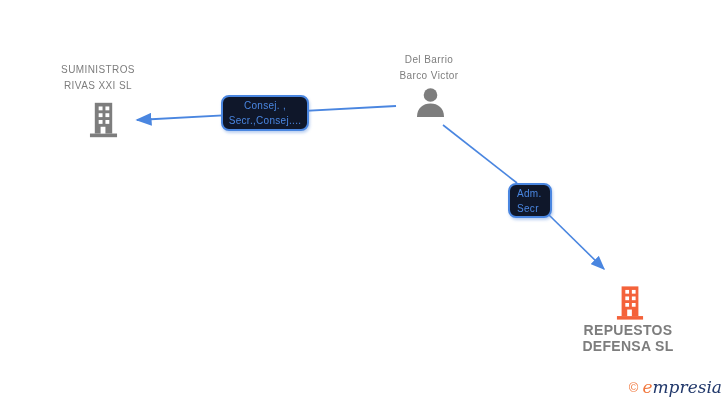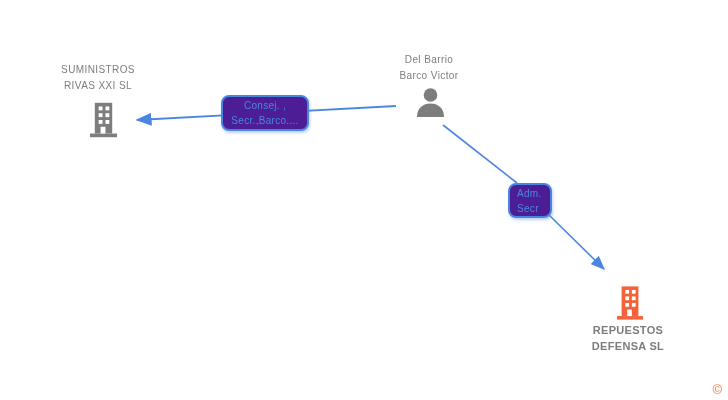--- a/index.html
+++ b/index.html
@@ -6,23 +6,23 @@
   .canvas{
     position:relative;width:728px;height:400px;background:#ffffff;
     font-family:"Liberation Sans", sans-serif;overflow:hidden;
   }
   svg.arrows{position:absolute;left:0;top:0;z-index:1;}
   .node-icon{position:absolute;z-index:2;}
   .node-label{
     position:absolute;z-index:2;color:#7d7d7d;font-size:10px;line-height:16px;
     text-align:center;letter-spacing:.4px;
   }
-  .node-label.bold{font-weight:bold;font-size:11px;letter-spacing:.3px;}
+  .node-label.bold{font-weight:bold;font-size:14px;letter-spacing:.3px;}
   .edge-box{
-    position:absolute;z-index:3;box-sizing:border-box;background:#4c1d95;
+    position:absolute;z-index:3;box-sizing:border-box;background:#0f172a;
     border:2px solid #4a86e0;border-radius:8px;color:#4a86e0;
     font-size:10px;line-height:15px;letter-spacing:.3px;
     box-shadow:1px 2px 3px rgba(90,140,220,.40);
     display:flex;flex-direction:column;justify-content:center;
   }
   .edge-box.centered{align-items:center;text-align:center;}
   .gray-node{color:#7d7d7d;}
   .orange-node{color:#f4623a;}
   .brand{
     position:absolute;right:6px;bottom:4px;z-index:2;
@@ -90,25 +90,26 @@
   <svg class="node-icon orange-node" style="left:616px;top:286px;" width="28" height="34" viewBox="0 0 30 36">
     <use href="#bldg"></use>
   </svg>
   <div class="node-label bold" style="left:568px;top:322px;width:120px;">
     <div>REPUESTOS</div>
     <div>DEFENSA SL</div>
   </div>
 
   <div class="edge-box centered" style="left:221px;top:95px;width:88px;height:36px;">
     <div>Consej. ,</div>
-    <div>Secr.,Barco....</div>
+    <div>Secr.,Consej....</div>
   </div>
 
   <div class="edge-box" style="left:508px;top:183px;width:44px;height:35px;padding-left:7px;justify-content:flex-end;">
     <div>Adm.</div>
     <div>Secr</div>
   </div>
 
   <div class="brand">
     <span class="copy">©</span>
+    <span class="brand-name"><span class="e">e</span><span class="rest">mpresia</span></span>
   </div>
 
 </div>
 
 </body></html>

